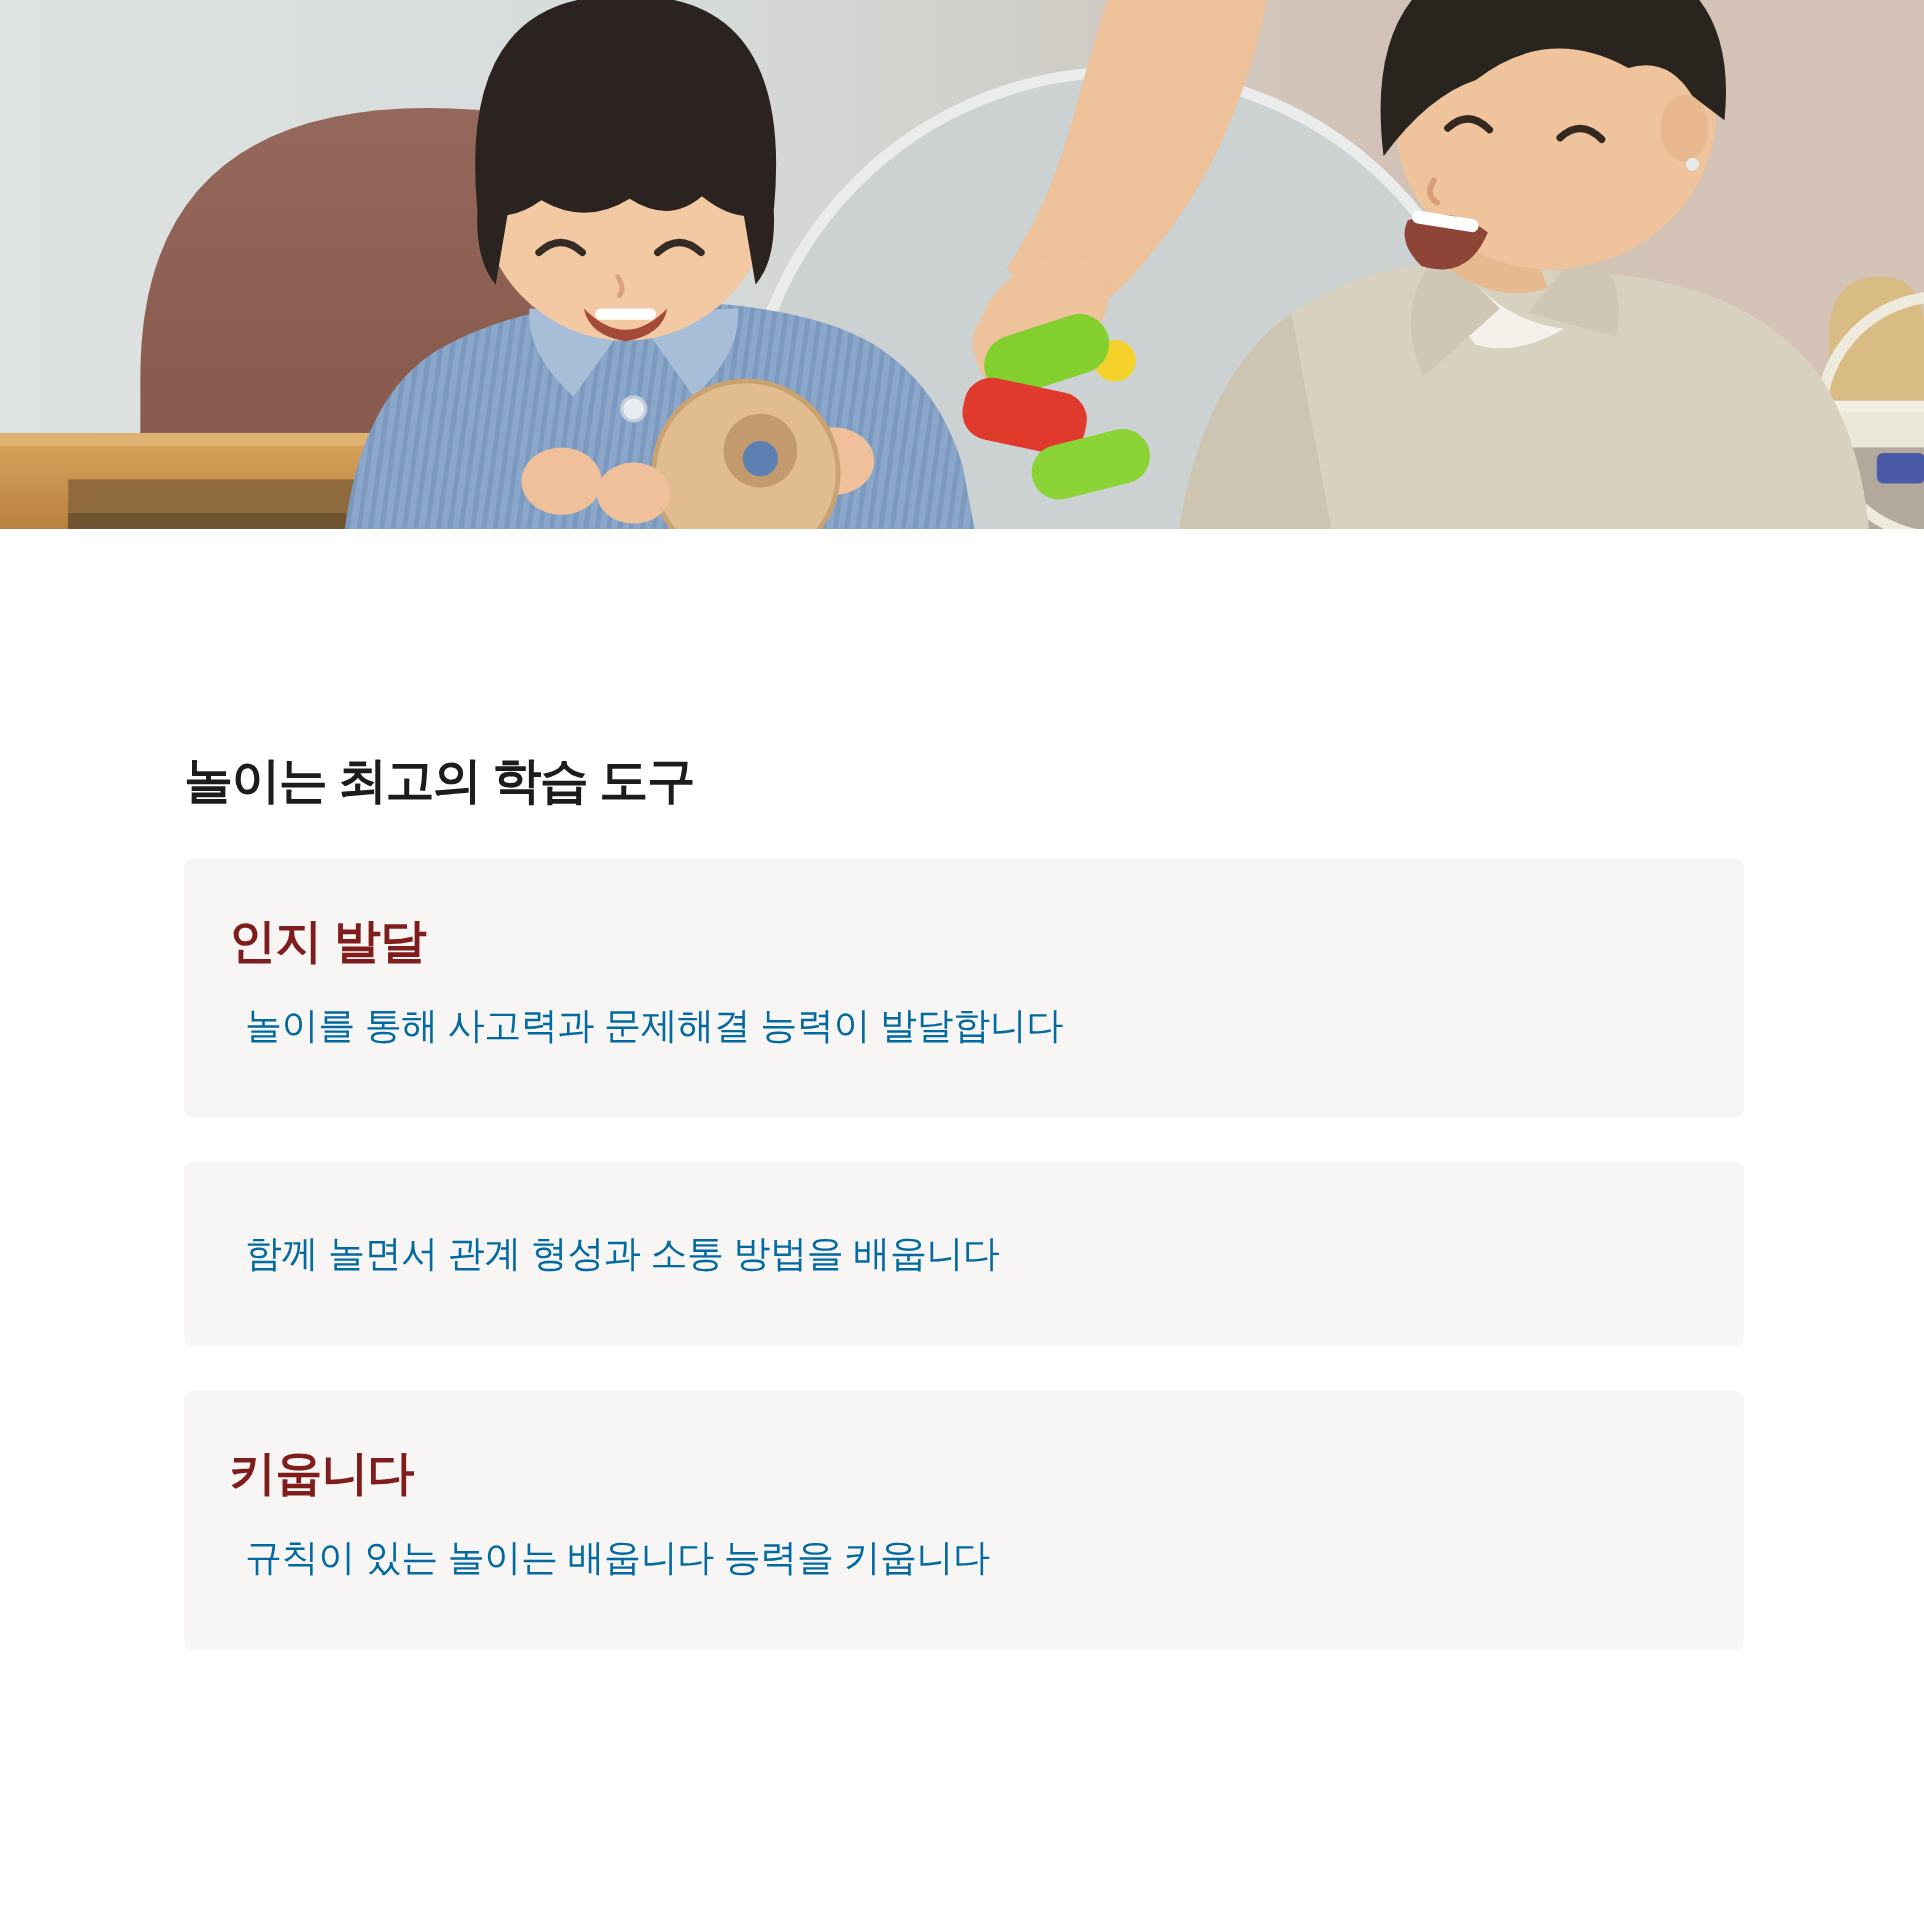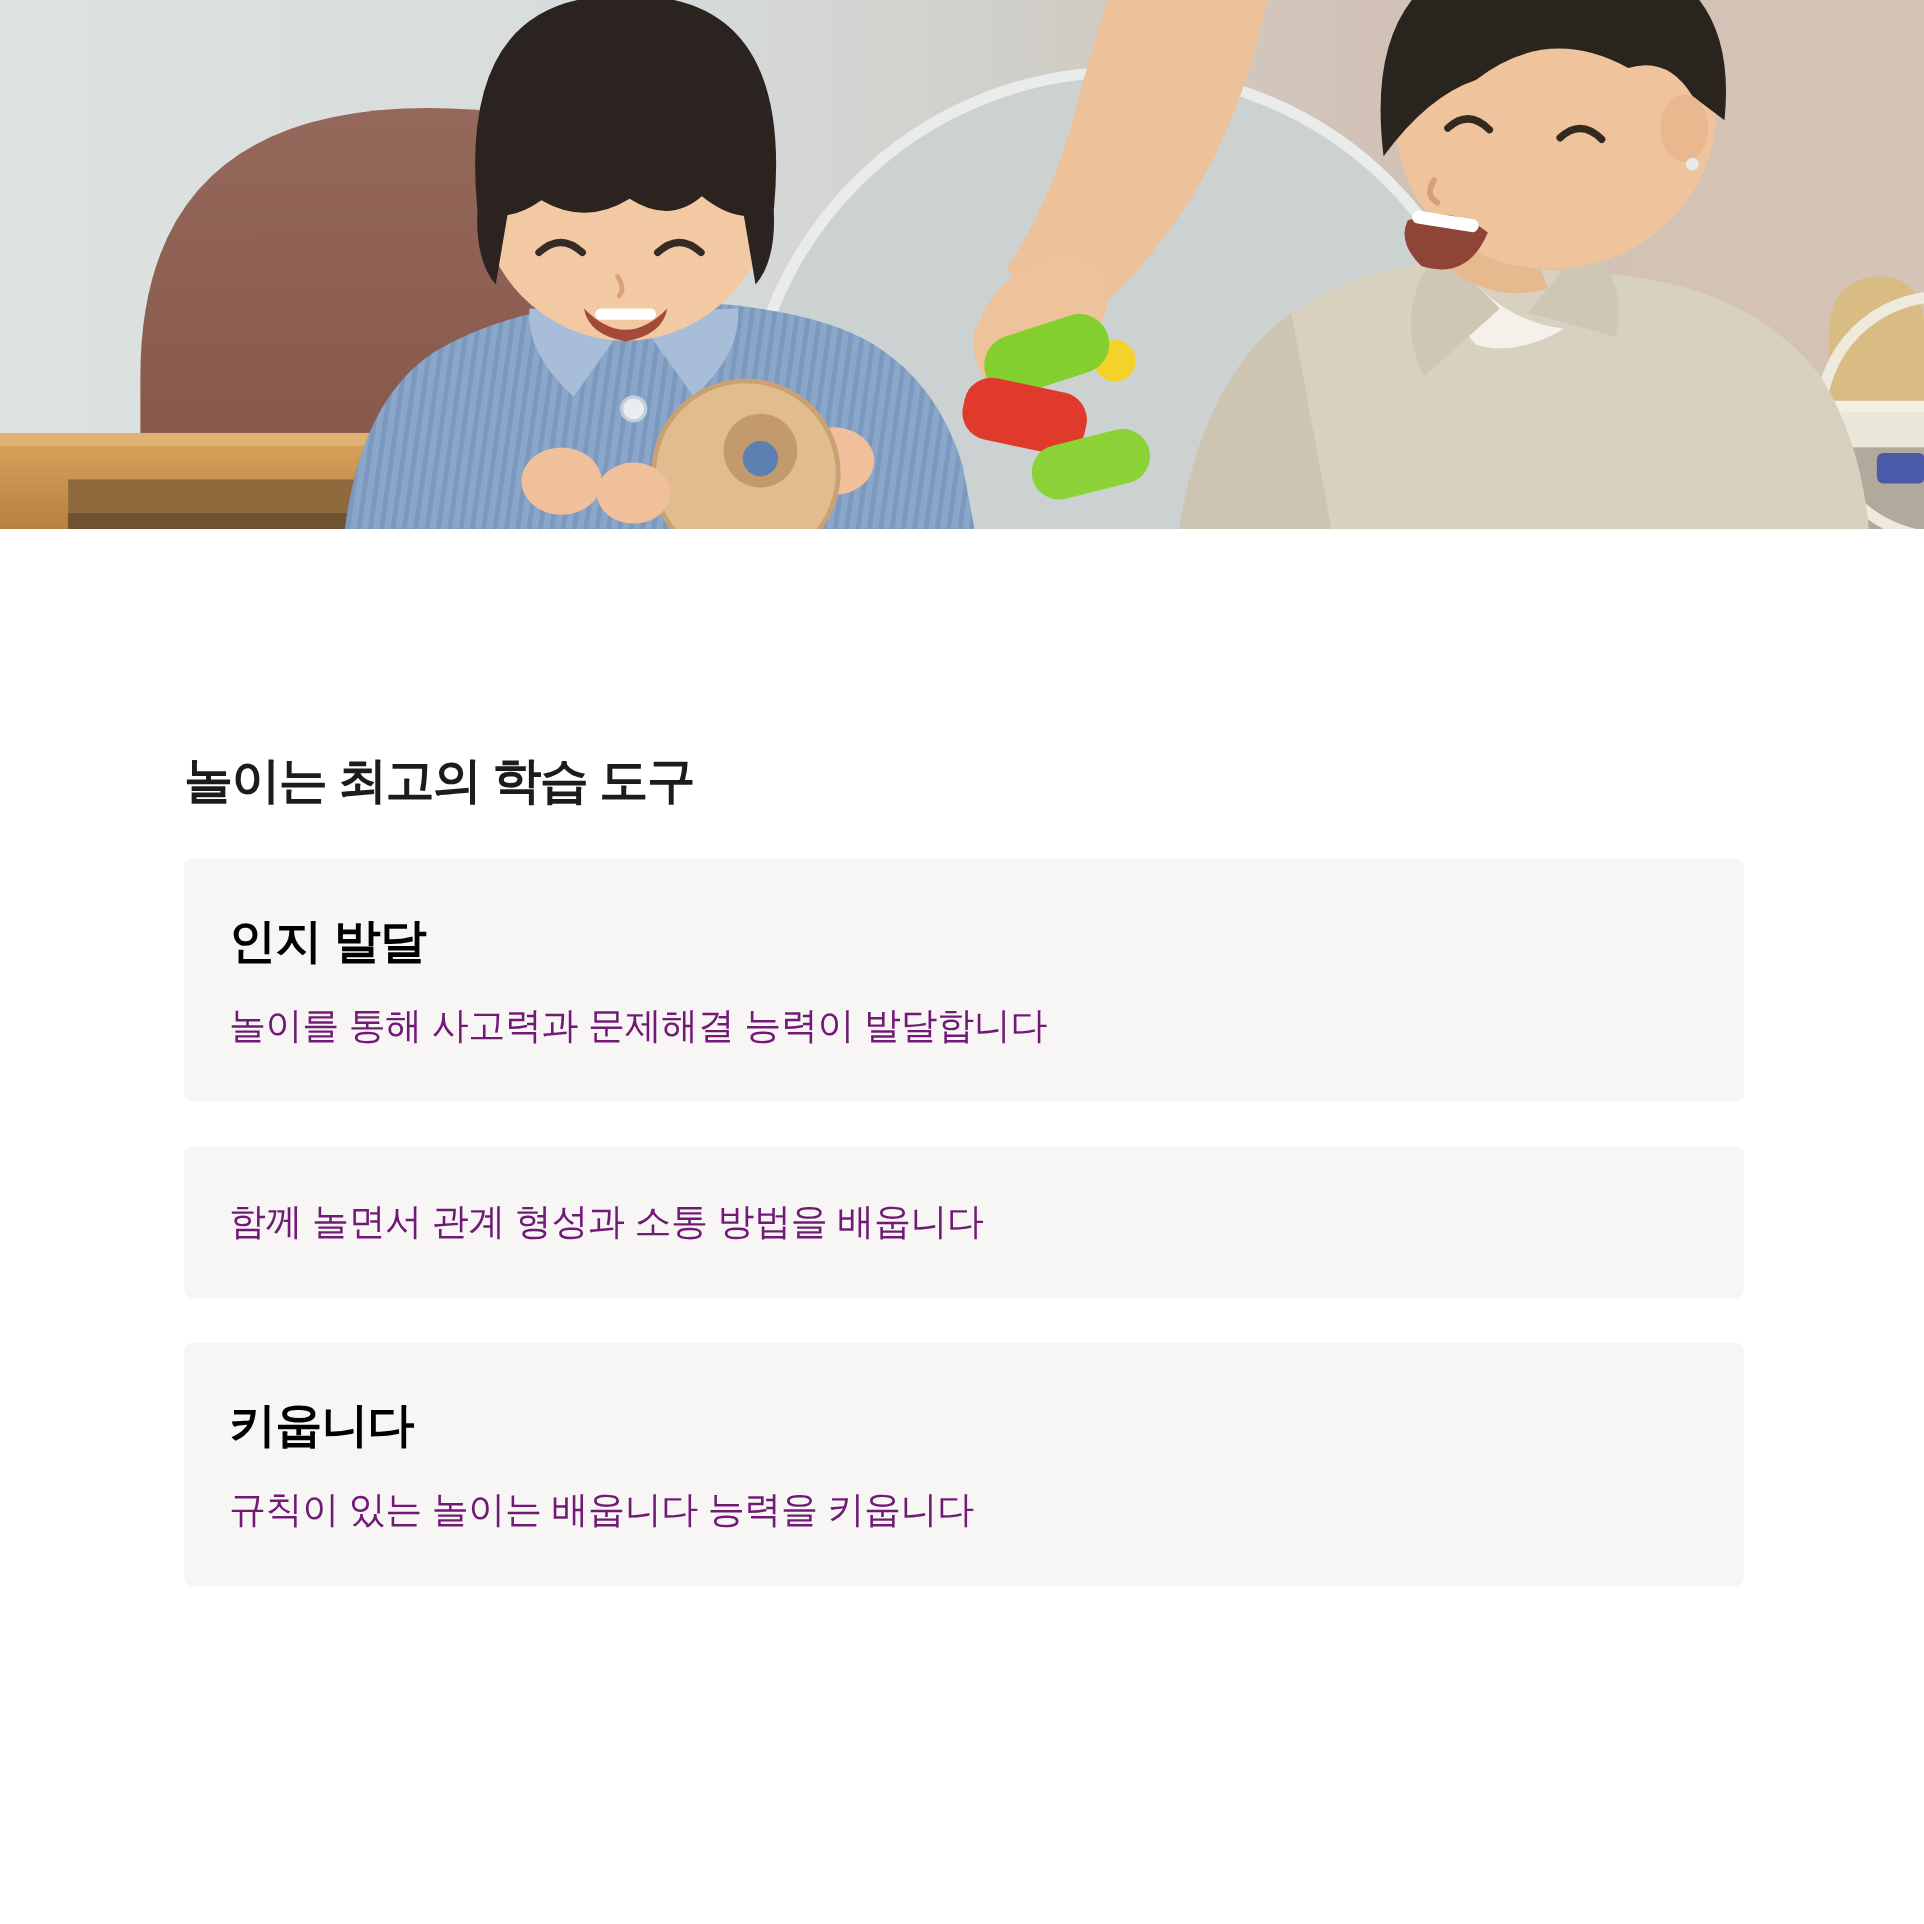--- a/index.html
+++ b/index.html
@@ -34,29 +34,29 @@
     border-radius: 8px;
     padding: 50px 45px;
     margin-bottom: 45px;
   }
   .card:last-child { margin-bottom: 0; }
   .card-title {
     margin: 0 0 27px 0;
     font-size: 47px;
     line-height: 1.35;
     font-weight: 600;
-    color: #000000;
+    color: #7f1d1d;
     letter-spacing: -0.8px;
   }
   .card-desc {
-    margin: 0;
+    margin: 16px;
     font-size: 37px;
     line-height: 1.4;
     font-weight: 400;
-    color: #701a75;
+    color: #0369a1;
     letter-spacing: -0.4px;
   }
 </style>
 </head>
 <body>
 
 <div class="hero">
   <svg viewBox="0 0 2400 660" width="1925" height="529" preserveAspectRatio="xMidYMid slice" aria-hidden="true">
     <defs>
       <linearGradient id="wall" x1="0" y1="0" x2="1" y2="0">

